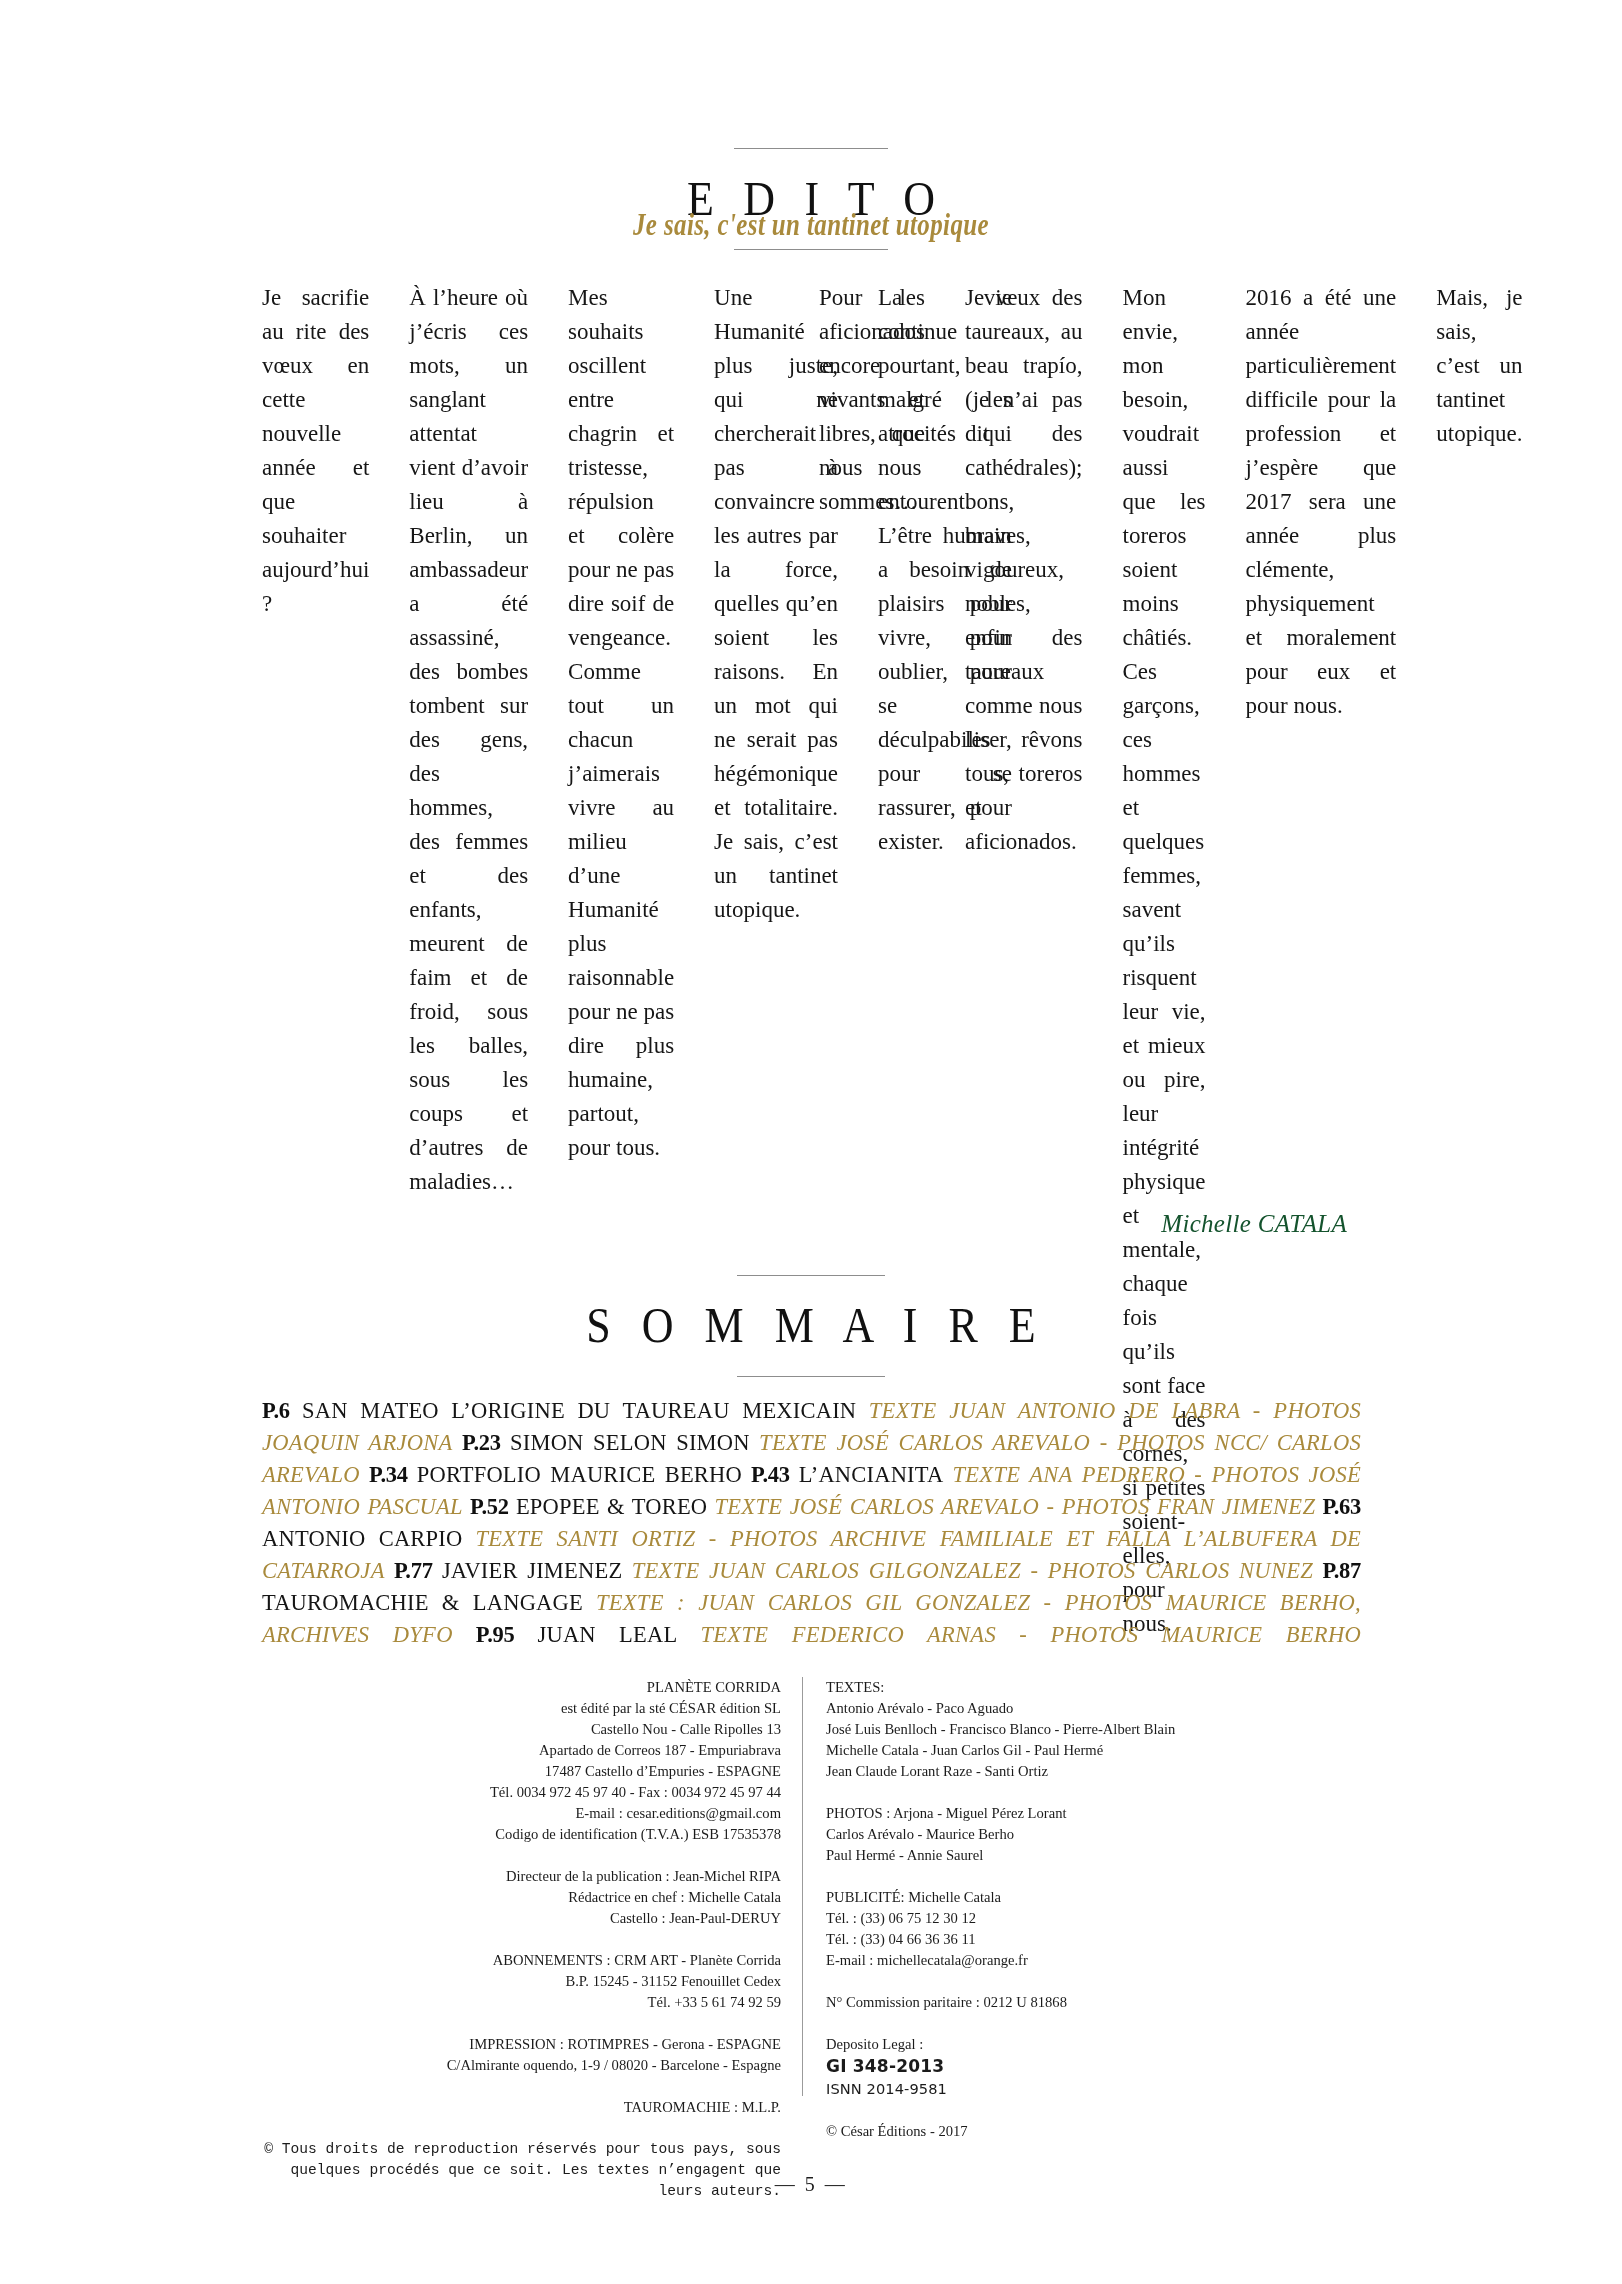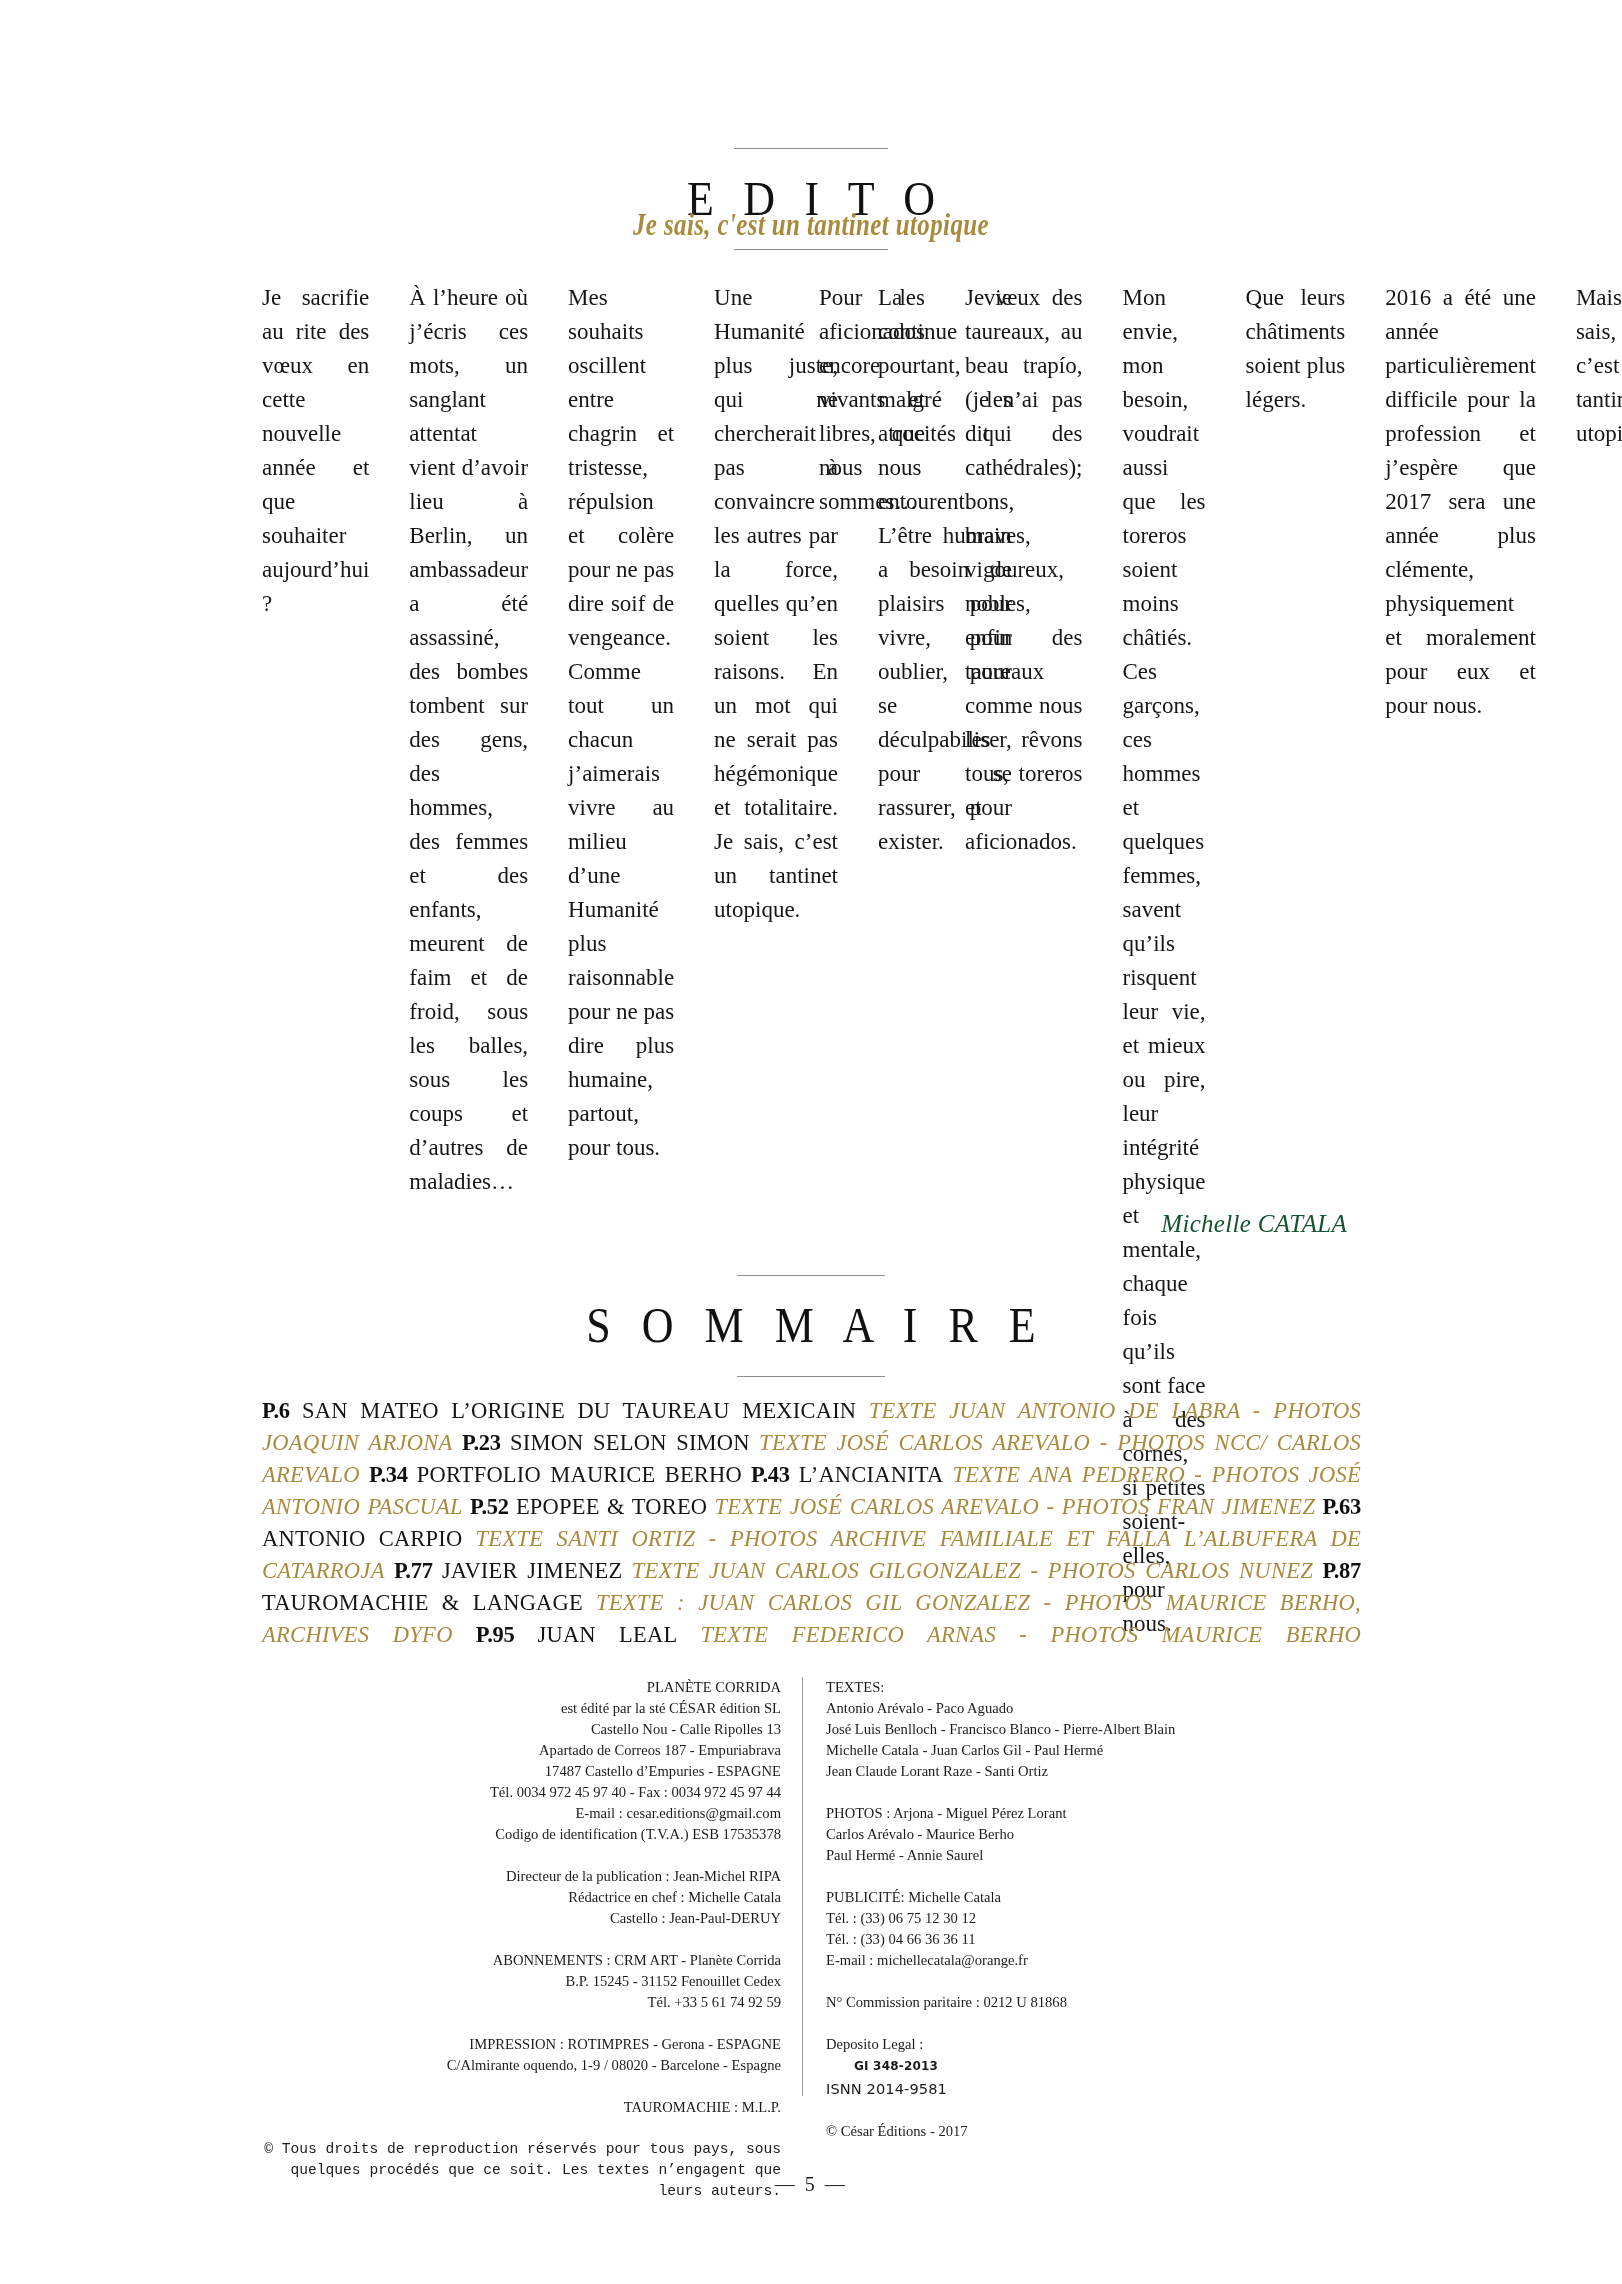--- a/index.html
+++ b/index.html
@@ -180,24 +180,23 @@
     width: 517px;
     text-align: left;
   }
   .colophon-col .block { margin-bottom: 21px; }
   .colophon-col .block:last-child { margin-bottom: 0; }
   .colophon-col .line { display: block; white-space: nowrap; }
   #colophon-left .line.wrap { white-space: normal; font-family: Liberation Mono, monospace; }
   .deposito-code {
     font-family: "DejaVu Sans", "Liberation Sans", sans-serif;
     font-weight: 700;
-    font-size: 12px;
+    font-size: 17px;
     letter-spacing: 0.2px;
     line-height: 23px;
-    margin-left: 28px;
   }
   .isnn-code {
     font-family: "DejaVu Sans", "Liberation Sans", sans-serif;
     font-weight: 400;
     font-size: 14.6px;
     letter-spacing: 0.1px;
     line-height: 21.7px;
   }
 
   
@@ -230,21 +229,20 @@
     <p>À l’heure où j’écris ces mots, un sanglant attentat vient d’avoir lieu à Berlin, un ambassadeur a été assassiné, des bombes tombent sur des gens, des hommes, des femmes et des enfants, meurent de faim et de froid, sous les balles, sous les coups et d’autres de maladies…</p>
     <p>Mes souhaits oscillent entre chagrin et tristesse, répulsion et colère pour ne pas dire soif de vengeance. Comme tout un chacun j’aimerais vivre au milieu d’une Humanité plus raisonnable pour ne pas dire plus humaine, partout, pour tous.</p>
     <p>Une Humanité plus juste, qui ne chercherait pas à convaincre les autres par la force, quelles qu’en soient les raisons. En un mot qui ne serait pas hégémonique et totalitaire. Je sais, c’est un tantinet utopique.</p>
     <p>La vie continue pourtant, malgré les atrocités qui nous entourent. L’être humain a besoin de plaisirs pour vivre, pour oublier, pour se déculpabiliser, pour se rassurer, pour exister.</p>
   </div>
 
   <div class="edito-body edito-col" id="edito-right">
     <p>Pour les aficionados encore vivants et libres, que nous sommes…</p>
     <p class="tight">Je veux des taureaux, au beau trapío, (je n’ai pas dit des cathédrales); bons, braves, vigoureux, nobles, enfin des taureaux comme nous les rêvons tous, toreros et aficionados.</p>
     <p>Mon envie, mon besoin, voudrait aussi que les toreros soient moins châtiés. Ces garçons, ces hommes et quelques femmes, savent qu’ils risquent leur vie, et mieux ou pire, leur intégrité physique et mentale, chaque fois qu’ils sont face à des cornes, si petites soient-elles, pour nous.</p>
-    <p>Que leurs châtiments soient plus légers.</p>
     <p class="tight">2016 a été une année particulièrement difficile pour la profession et j’espère que 2017 sera une année plus clémente, physiquement et moralement pour eux et pour nous.</p>
     <p>Mais, je sais, c’est un tantinet utopique.</p>
   </div>
 
   <div class="signature">Michelle CATALA</div>
 
   <div class="section-head" id="sommaire-head">
     <span class="rule"></span>
     <span class="section-title">S O M M A I R E</span>
     <span class="rule"></span>

